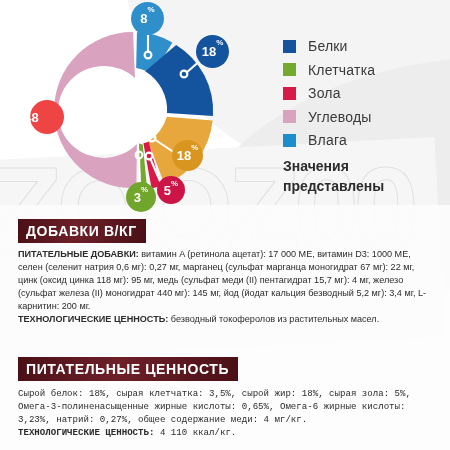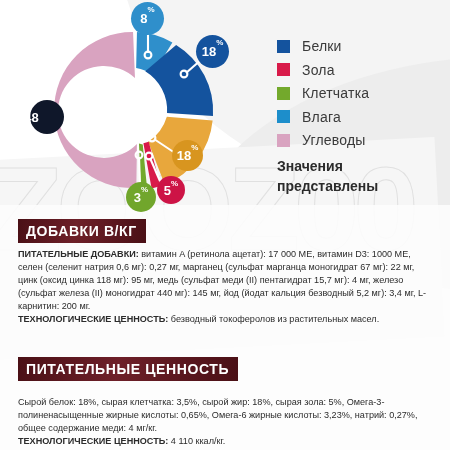--- a/index.html
+++ b/index.html
@@ -35,24 +35,24 @@
     color:#ffffff;font-weight:bold;line-height:1;
     z-index:4;
   }
   .pct-bubble .num{font-size:13px;}
   .pct-bubble .sgn{font-size:8px;align-self:flex-start;margin-top:4px;}
   .b-moist{width:33px;height:33px;left:131px;top:2px;background:#2f8fcb;}
   .b-prot {width:33px;height:33px;left:196px;top:35px;background:#14539e;}
   .b-fat  {width:31px;height:31px;left:172px;top:140px;background:#d8951f;}
   .b-ash  {width:28px;height:28px;left:157px;top:176px;background:#cd1446;}
   .b-fib  {width:30px;height:30px;left:126px;top:182px;background:#71a62c;}
-  .b-carb {width:34px;height:34px;left:30px;top:100px;background:#0f172a;gap:24px;}
+  .b-carb {width:34px;height:34px;left:30px;top:100px;background:#ef4444;gap:24px;}
 
   
-  .legend{position:absolute;left:277px;top:38px;width:165px;z-index:3;}
+  .legend{position:absolute;left:283px;top:38px;width:165px;z-index:3;}
   .legend-row{display:flex;align-items:center;margin-bottom:7.5px;}
   .legend-swatch{width:13px;height:13px;margin-right:12px;flex:0 0 auto;}
   .legend-label{font-size:14px;color:#3a3a3a;letter-spacing:.2px;}
   .legend-note{
     margin-top:7px;font-size:14px;font-weight:bold;color:#2b2b2b;
     line-height:1.45;
   }
 
   
   .section{position:absolute;left:18px;width:414px;z-index:3;}
@@ -65,21 +65,21 @@
     color:#ffffff;font-size:14px;font-weight:bold;letter-spacing:.6px;
     padding:4px 9px 4px 8px;
   }
   .body-text{
     margin-top:5px;font-size:9.1px;line-height:1.42;color:#2b2b2b;
     text-align:left;
   }
   .body-text b{font-weight:bold;}
   .body-text p{margin:0;}
   .body-text p + p{margin-top:0px;}
-  .nutri-text{margin-top:15px;}
+  .nutri-text{margin-top:7px;font-family:Liberation Mono, monospace;}
 </style>
 </head>
 <body>
 
 <div class="bg-layer">
   <div class="bg-sweep sweep-a"></div>
   <div class="bg-sweep sweep-b"></div>
   <div class="bg-sweep sweep-c"></div>
   <div class="watermark">ZOOZ00</div>
   <div class="bg-white-fade"></div>
@@ -143,34 +143,34 @@
       <span class="sgn">%</span>
   </div>
 </div>
 
 <div class="legend">
   <div class="legend-row">
     <span class="legend-swatch" style="background:#14539e"></span>
     <span class="legend-label">Белки</span>
   </div>
   <div class="legend-row">
+    <span class="legend-swatch" style="background:#73a92c"></span>
+    <span class="legend-label">Клетчатка</span>
+  </div>
+  <div class="legend-row">
     <span class="legend-swatch" style="background:#d81a49"></span>
     <span class="legend-label">Зола</span>
   </div>
   <div class="legend-row">
-    <span class="legend-swatch" style="background:#73a92c"></span>
-    <span class="legend-label">Клетчатка</span>
+    <span class="legend-swatch" style="background:#d9a3c0"></span>
+    <span class="legend-label">Углеводы</span>
   </div>
   <div class="legend-row">
     <span class="legend-swatch" style="background:#1d8ecb"></span>
     <span class="legend-label">Влага</span>
-  </div>
-  <div class="legend-row">
-    <span class="legend-swatch" style="background:#d9a3c0"></span>
-    <span class="legend-label">Углеводы</span>
   </div>
   <div class="legend-note">
     <div>Значения представлены</div>
   </div>
 </div>
 
 <div class="section sec-additives">
   <div class="badge">ДОБАВКИ В/КГ</div>
   <div class="body-text">
     <p><b>ПИТАТЕЛЬНЫЕ ДОБАВКИ:</b><span> витамин A (ретинола ацетат): 17 000 МЕ, витамин D3: 1000 МЕ, селен (селенит натрия 0,6 мг): 0,27 мг, марганец (сульфат марганца моногидрат 67 мг): 22 мг, цинк (оксид цинка 118 мг): 95 мг, медь (сульфат меди (II) пентагидрат 15,7 мг): 4 мг, железо (сульфат железа (II) моногидрат 440 мг): 145 мг, йод (йодат кальция безводный 5,2 мг): 3,4 мг, L-карнитин: 200 мг.</span></p>

